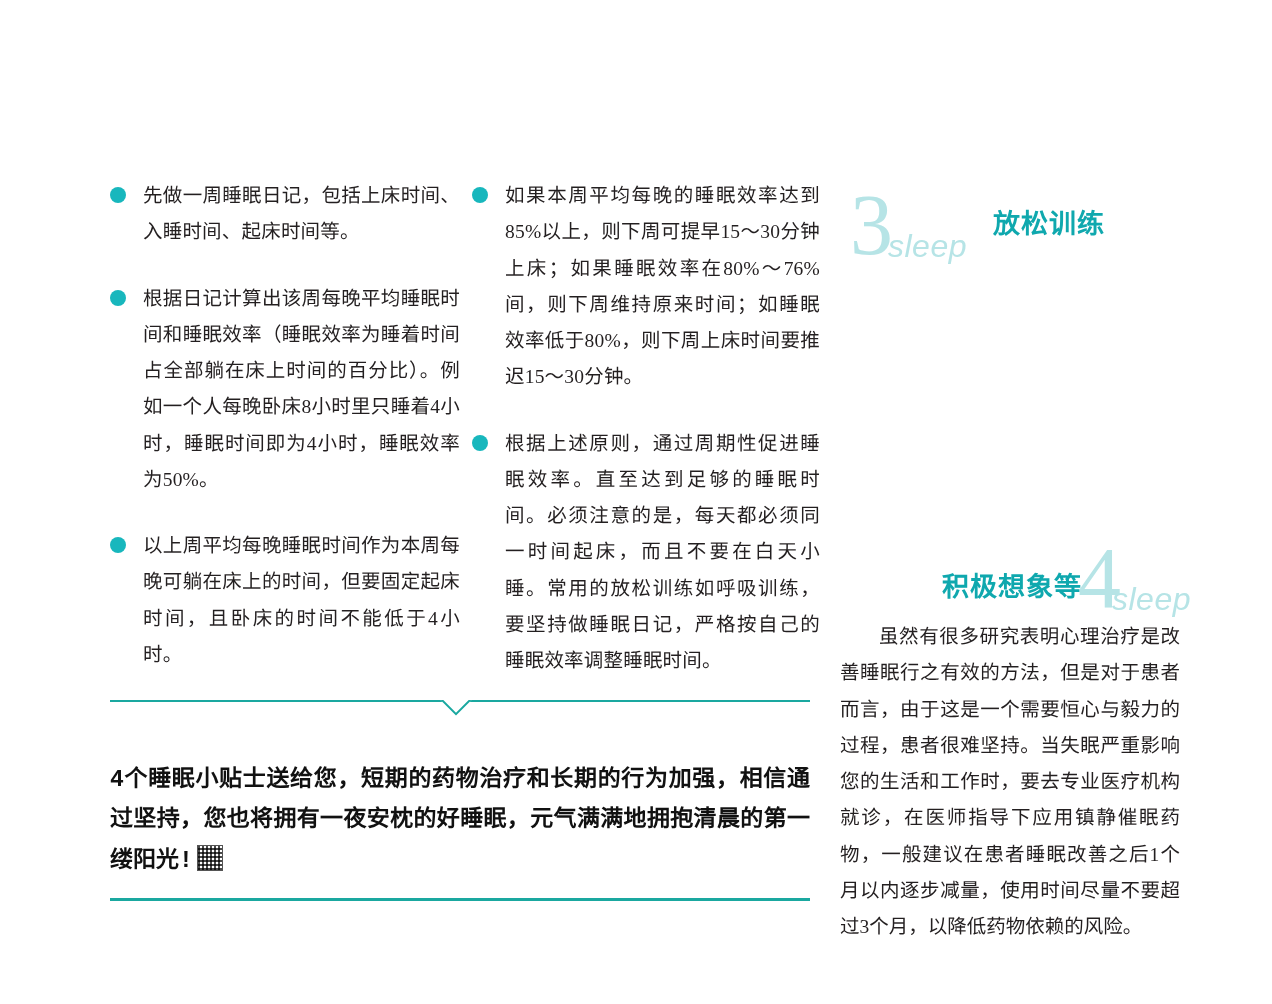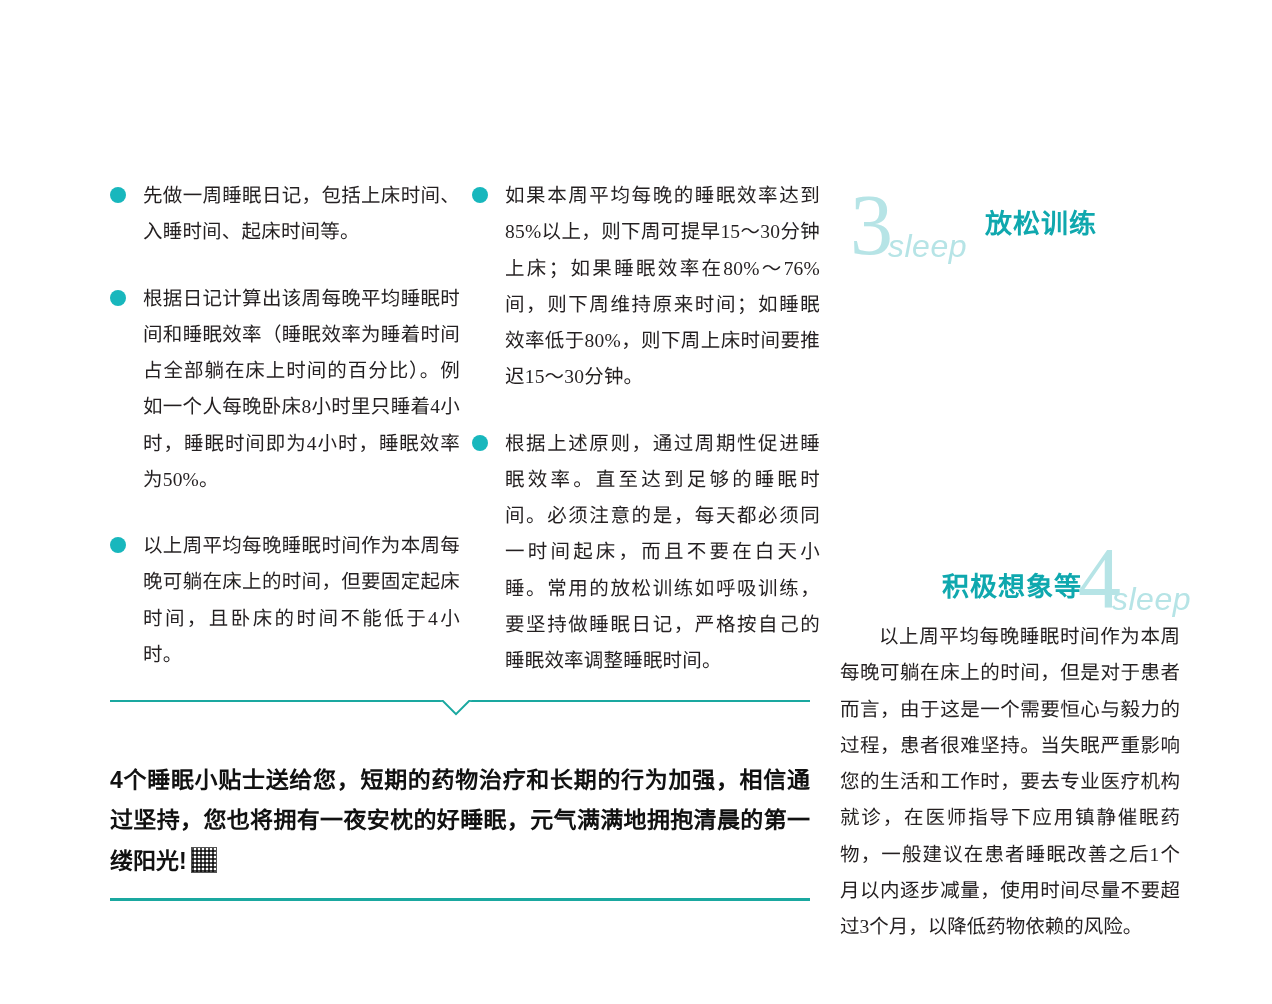--- a/index.html
+++ b/index.html
@@ -84,21 +84,21 @@
     position: absolute;
     font-size: 32px;
     color: #b6e4e6;
     font-style: italic;
     font-family: Liberation Sans, sans-serif;
     letter-spacing: 0.5px;
   }
   
   .head-3 .sec-num  { left: 10px;  top: 6px; }
   .head-3 .sec-sleep{ left: 48px;  top: 52px; }
-  .head-3 .sec-head-title { left: 145px; top: 26px; }
+  .head-3 .sec-head-title { left: 153px; top: 26px; }
   
   .head-4 .sec-head-title { left: 102px; top: 30px; }
   .head-4 .sec-num  { left: 238px; top: 0px; }
   .head-4 .sec-sleep{ left: 272px; top: 46px; }
 
   .body-par {
     font-size: 19.5px;
     line-height: 1.86;
     text-align: justify;
     text-justify: inter-ideograph;
@@ -150,21 +150,21 @@
     background: #ffffff;
   }
   .callout-text {
     margin-top: 30px;
     font-size: 23px;
     font-weight: bold;
     line-height: 1.76;
     text-align: justify;
     text-justify: inter-ideograph;
     color: #111;
-    font-family: Liberation Sans, sans-serif;
+    font-family: Liberation Mono, monospace;
   }
   .seal {
     display: inline-block;
     width: 24px;
     height: 24px;
     vertical-align: -4px;
     margin-left: 4px;
     background:
       repeating-linear-gradient(0deg,#4a4a4a 0 2px,#ffffff 2px 4px),
       repeating-linear-gradient(90deg,#4a4a4a 0 2px,#ffffff 2px 4px);
@@ -224,21 +224,21 @@
         <span class="sec-head-title">放松训练</span>
       </div>
     </div>
 
     <div class="sec4-block">
       <div class="sec-head head-4">
         <span class="sec-head-title">积极想象等</span>
         <span class="sec-num">4</span>
         <span class="sec-sleep">sleep</span>
       </div>
-      <p class="body-par">以上周平均每晚睡眠时间作为本周每晚可躺在床上的时间，但是对于患者而言，由于这是一个需要恒心与毅力的过程，患者很难坚持。当失眠严重影响您的生活和工作时，要去专业医疗机构就诊，在医师指导下应用镇静催眠药物，一般建议在患者睡眠改善之后1个月以内逐步减量，使用时间尽量不要超过3个月，以降低药物依赖的风险。</p>
+      <p class="body-par">虽然有很多研究表明心理治疗是改善睡眠行之有效的方法，但是对于患者而言，由于这是一个需要恒心与毅力的过程，患者很难坚持。当失眠严重影响您的生活和工作时，要去专业医疗机构就诊，在医师指导下应用镇静催眠药物，一般建议在患者睡眠改善之后1个月以内逐步减量，使用时间尽量不要超过3个月，以降低药物依赖的风险。</p>
     </div>
 
   </div>
 
   <div class="callout">
     <div class="callout-top-rule">
       <div class="line"></div>
       <div class="notch"></div>
     </div>
     <div class="callout-text"><span>4个睡眠小贴士送给您，短期的药物治疗和长期的行为加强，相信通过坚持，您也将拥有一夜安枕的好睡眠，元气满满地拥抱清晨的第一缕阳光!</span><span class="seal"></span></div>

